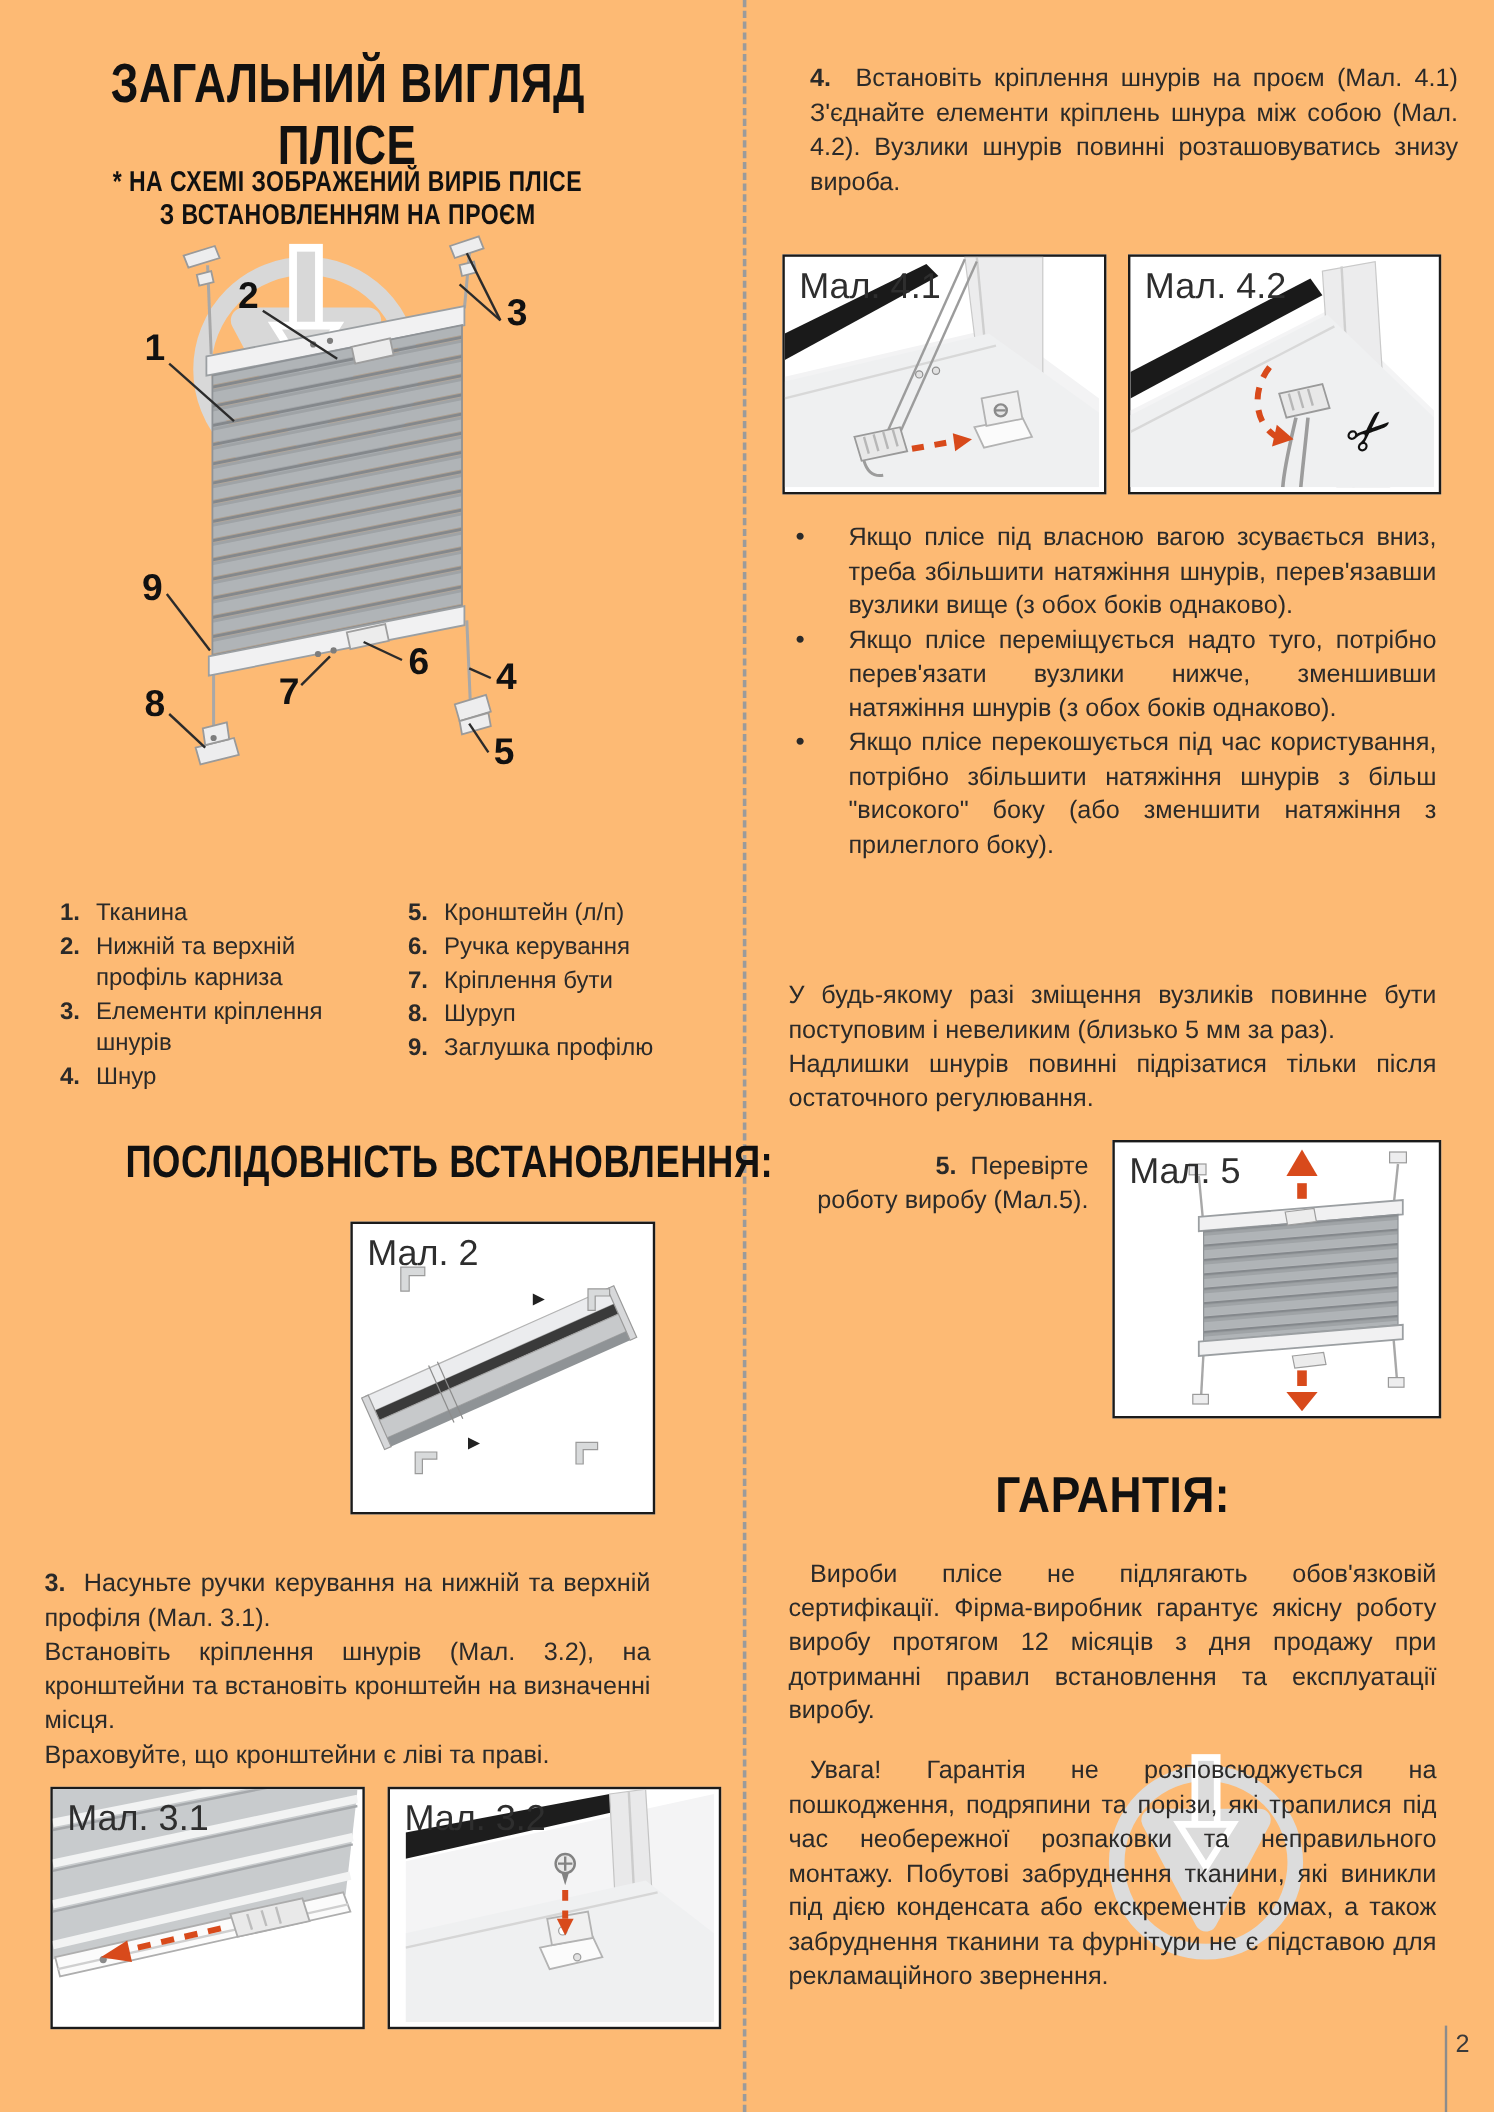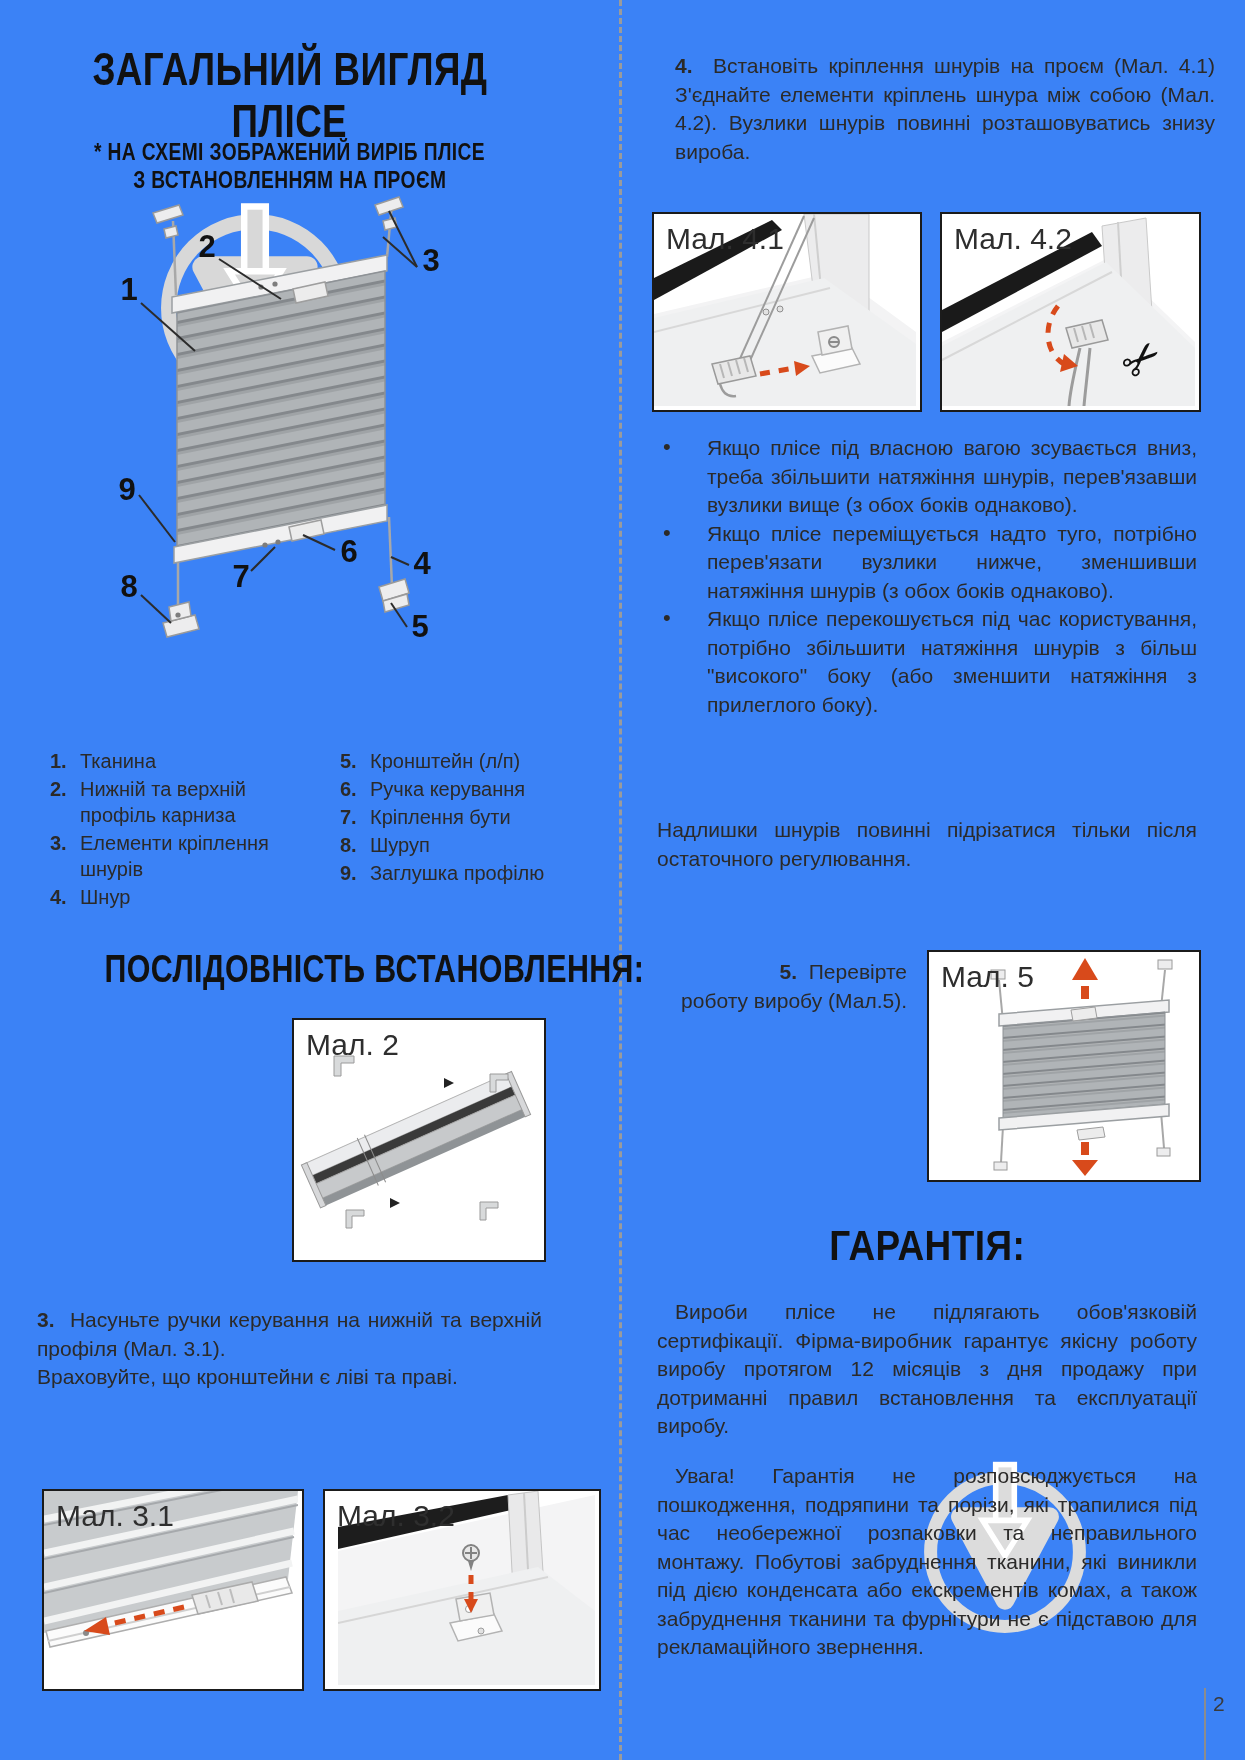--- a/index.html
+++ b/index.html
@@ -1,17 +1,17 @@
 <!DOCTYPE html>
 <html><head>
 <meta charset="utf-8">
 <style>
   html,body{margin:0;padding:0;background:#ffffff;}
   #page{
-    position:relative;width:1245px;height:1760px;background:#3b82f6;
+    position:relative;width:1245px;height:1760px;background:#fdba74;
     font-family:"Liberation Sans","DejaVu Sans",sans-serif;color:#2b2a29;overflow:hidden;
   }
   .abs{position:absolute;}
   .body-text{font-size:21px;line-height:1.36;text-align:justify;color:#2b2a29;}
   .bold{font-weight:bold;}
   .center{text-align:center;}
   .hline{display:inline-block;transform:scaleX(.8);transform-origin:50% 50%;white-space:nowrap;
          font-weight:800;color:#111111;letter-spacing:.5px;}
   .title-line{font-size:46px;line-height:1.12;}
   .subtitle-line{font-size:24px;line-height:1.15;}
@@ -176,20 +176,21 @@
       <g fill="#222222">
         <polygon points="150,58 160,63 150,68"></polygon>
         <polygon points="96,178 106,183 96,188"></polygon>
       </g>
     </svg>
   </div>
 
   <div class="abs body-text" style="left:37px;top:1306px;width:505px;z-index:1;">
     <span class="bold">3.</span>&nbsp;
     <span>Насуньте ручки керування на нижній та верхній профіля (Мал. 3.1).</span>
+    <div>Встановіть кріплення шнурів (Мал. 3.2), на кронштейни та встановіть кронштейн на визначенні місця.</div>
     <div>Враховуйте, що кронштейни є ліві та праві.</div>
   </div>
 
   <div class="fig" style="left:42px;top:1489px;width:258px;height:198px;z-index:1;">
     <div class="figlabel">Мал. 3.1</div>
     <svg width="254" height="194" viewBox="0 0 254 194">
       <polygon points="0,0 254,0 244,88 0,142" fill="#c8cbcd"></polygon>
       <g stroke="#f2f3f3" stroke-width="7">
         <line x1="0" y1="28" x2="254" y2="-22"></line>
         <line x1="0" y1="62" x2="254" y2="8"></line>
@@ -319,20 +320,21 @@
     </svg>
   </div>
 
   <div class="abs body-text" style="left:657px;top:434px;width:540px;z-index:1;">
     <div class="bullet"><span class="mark">•</span><span>Якщо плісе під власною вагою зсувається вниз, треба збільшити натяжіння шнурів, перев'язавши вузлики вище (з обох боків однаково).</span></div>
     <div class="bullet"><span class="mark">•</span><span>Якщо плісе переміщується надто туго, потрібно перев'язати вузлики нижче, зменшивши натяжіння шнурів (з обох боків однаково).</span></div>
     <div class="bullet"><span class="mark">•</span><span>Якщо плісе перекошується під час користування, потрібно збільшити натяжіння шнурів з більш "високого" боку (або зменшити натяжіння з прилеглого боку).</span></div>
   </div>
 
   <div class="abs body-text" style="left:657px;top:816px;width:540px;z-index:1;">
+    <div>У будь-якому разі зміщення вузликів повинне бути поступовим і невеликим (близько 5 мм за раз).</div>
     <div>Надлишки шнурів повинні підрізатися тільки після остаточного регулювання.</div>
   </div>
 
   <div class="abs body-text" style="left:657px;top:958px;width:250px;text-align:right;z-index:1;">
     <span class="bold">5.</span>&nbsp;
     <span>Перевірте</span><br>
     <span>роботу виробу (Мал.5).</span>
   </div>
   <div class="fig" style="left:927px;top:950px;width:270px;height:228px;z-index:1;">
     <div class="figlabel">Мал. 5</div>

